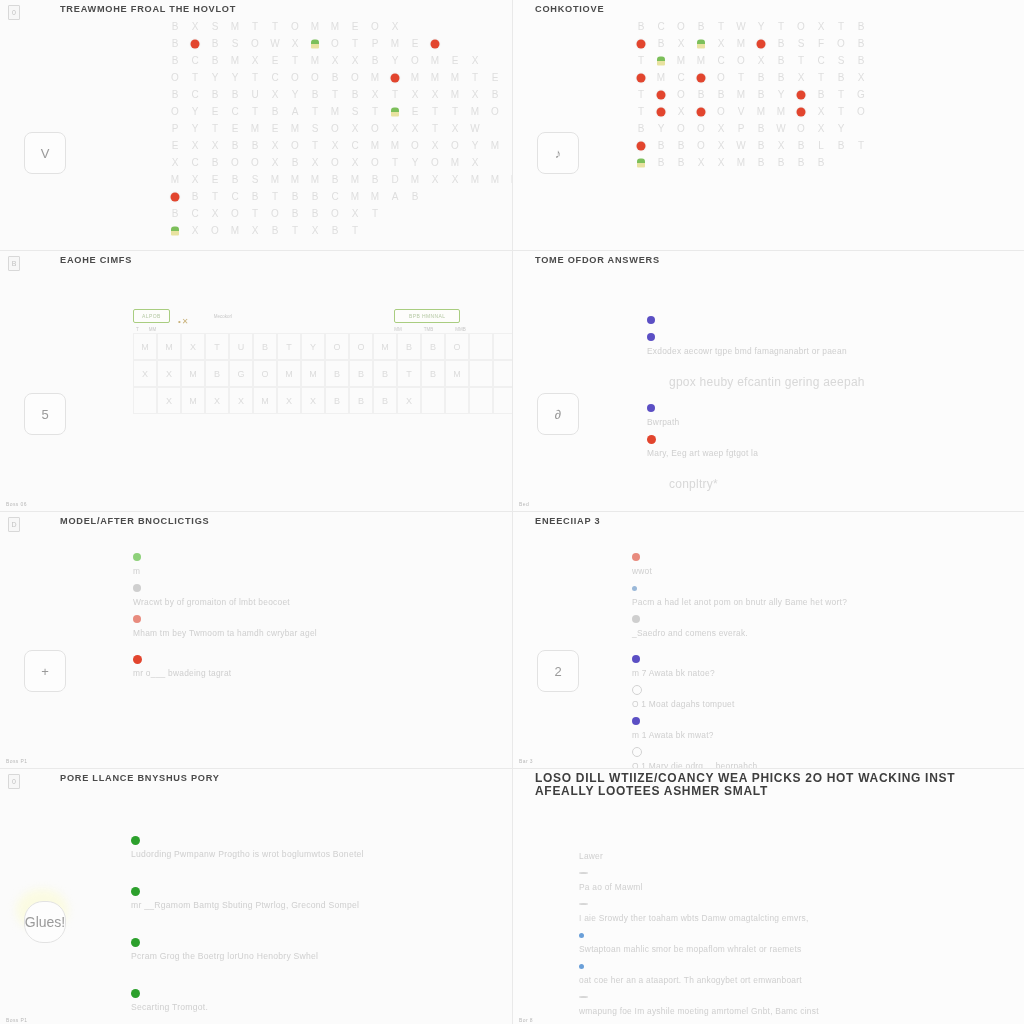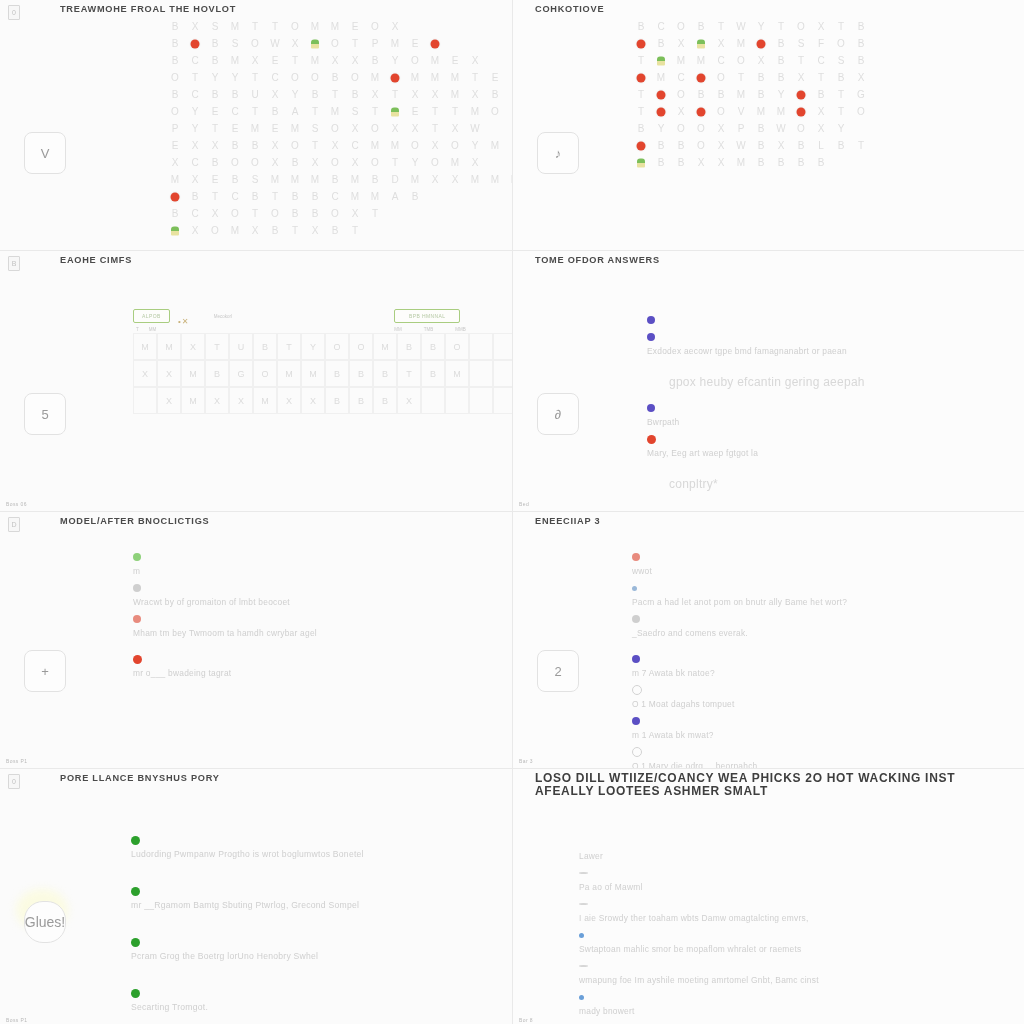--- a/index.html
+++ b/index.html
@@ -779,20 +779,26 @@
           <span>I aie Srowdy ther toaham wbts Damw omagtalcting emvrs,</span>
         </div>
         <div class="bline">
           <span class="mk">
             <i class="dot-sm" style="background: rgb(106, 159, 216);"></i>
           </span>
           <span>Swtaptoan mahlic smor be mopaflom whralet or raemets</span>
         </div>
         <div class="bline">
           <span class="mk">
+            <i class="dot-sm" style="background: rgb(106, 159, 216);"></i>
+          </span>
+          <span>oat coe her an a ataaport. Th ankogybet ort emwanboart</span>
+        </div>
+        <div class="bline">
+          <span class="mk">
             <i class="dash"></i>
           </span>
           <span>wmapung foe Im ayshile moeting amrtomel Gnbt, Bamc cinst</span>
         </div>
         <div class="bline">
           <span class="mk">
             <i class="dot-sm" style="background: rgb(106, 159, 216);"></i>
           </span>
           <span>mady bnowert</span>
         </div>

